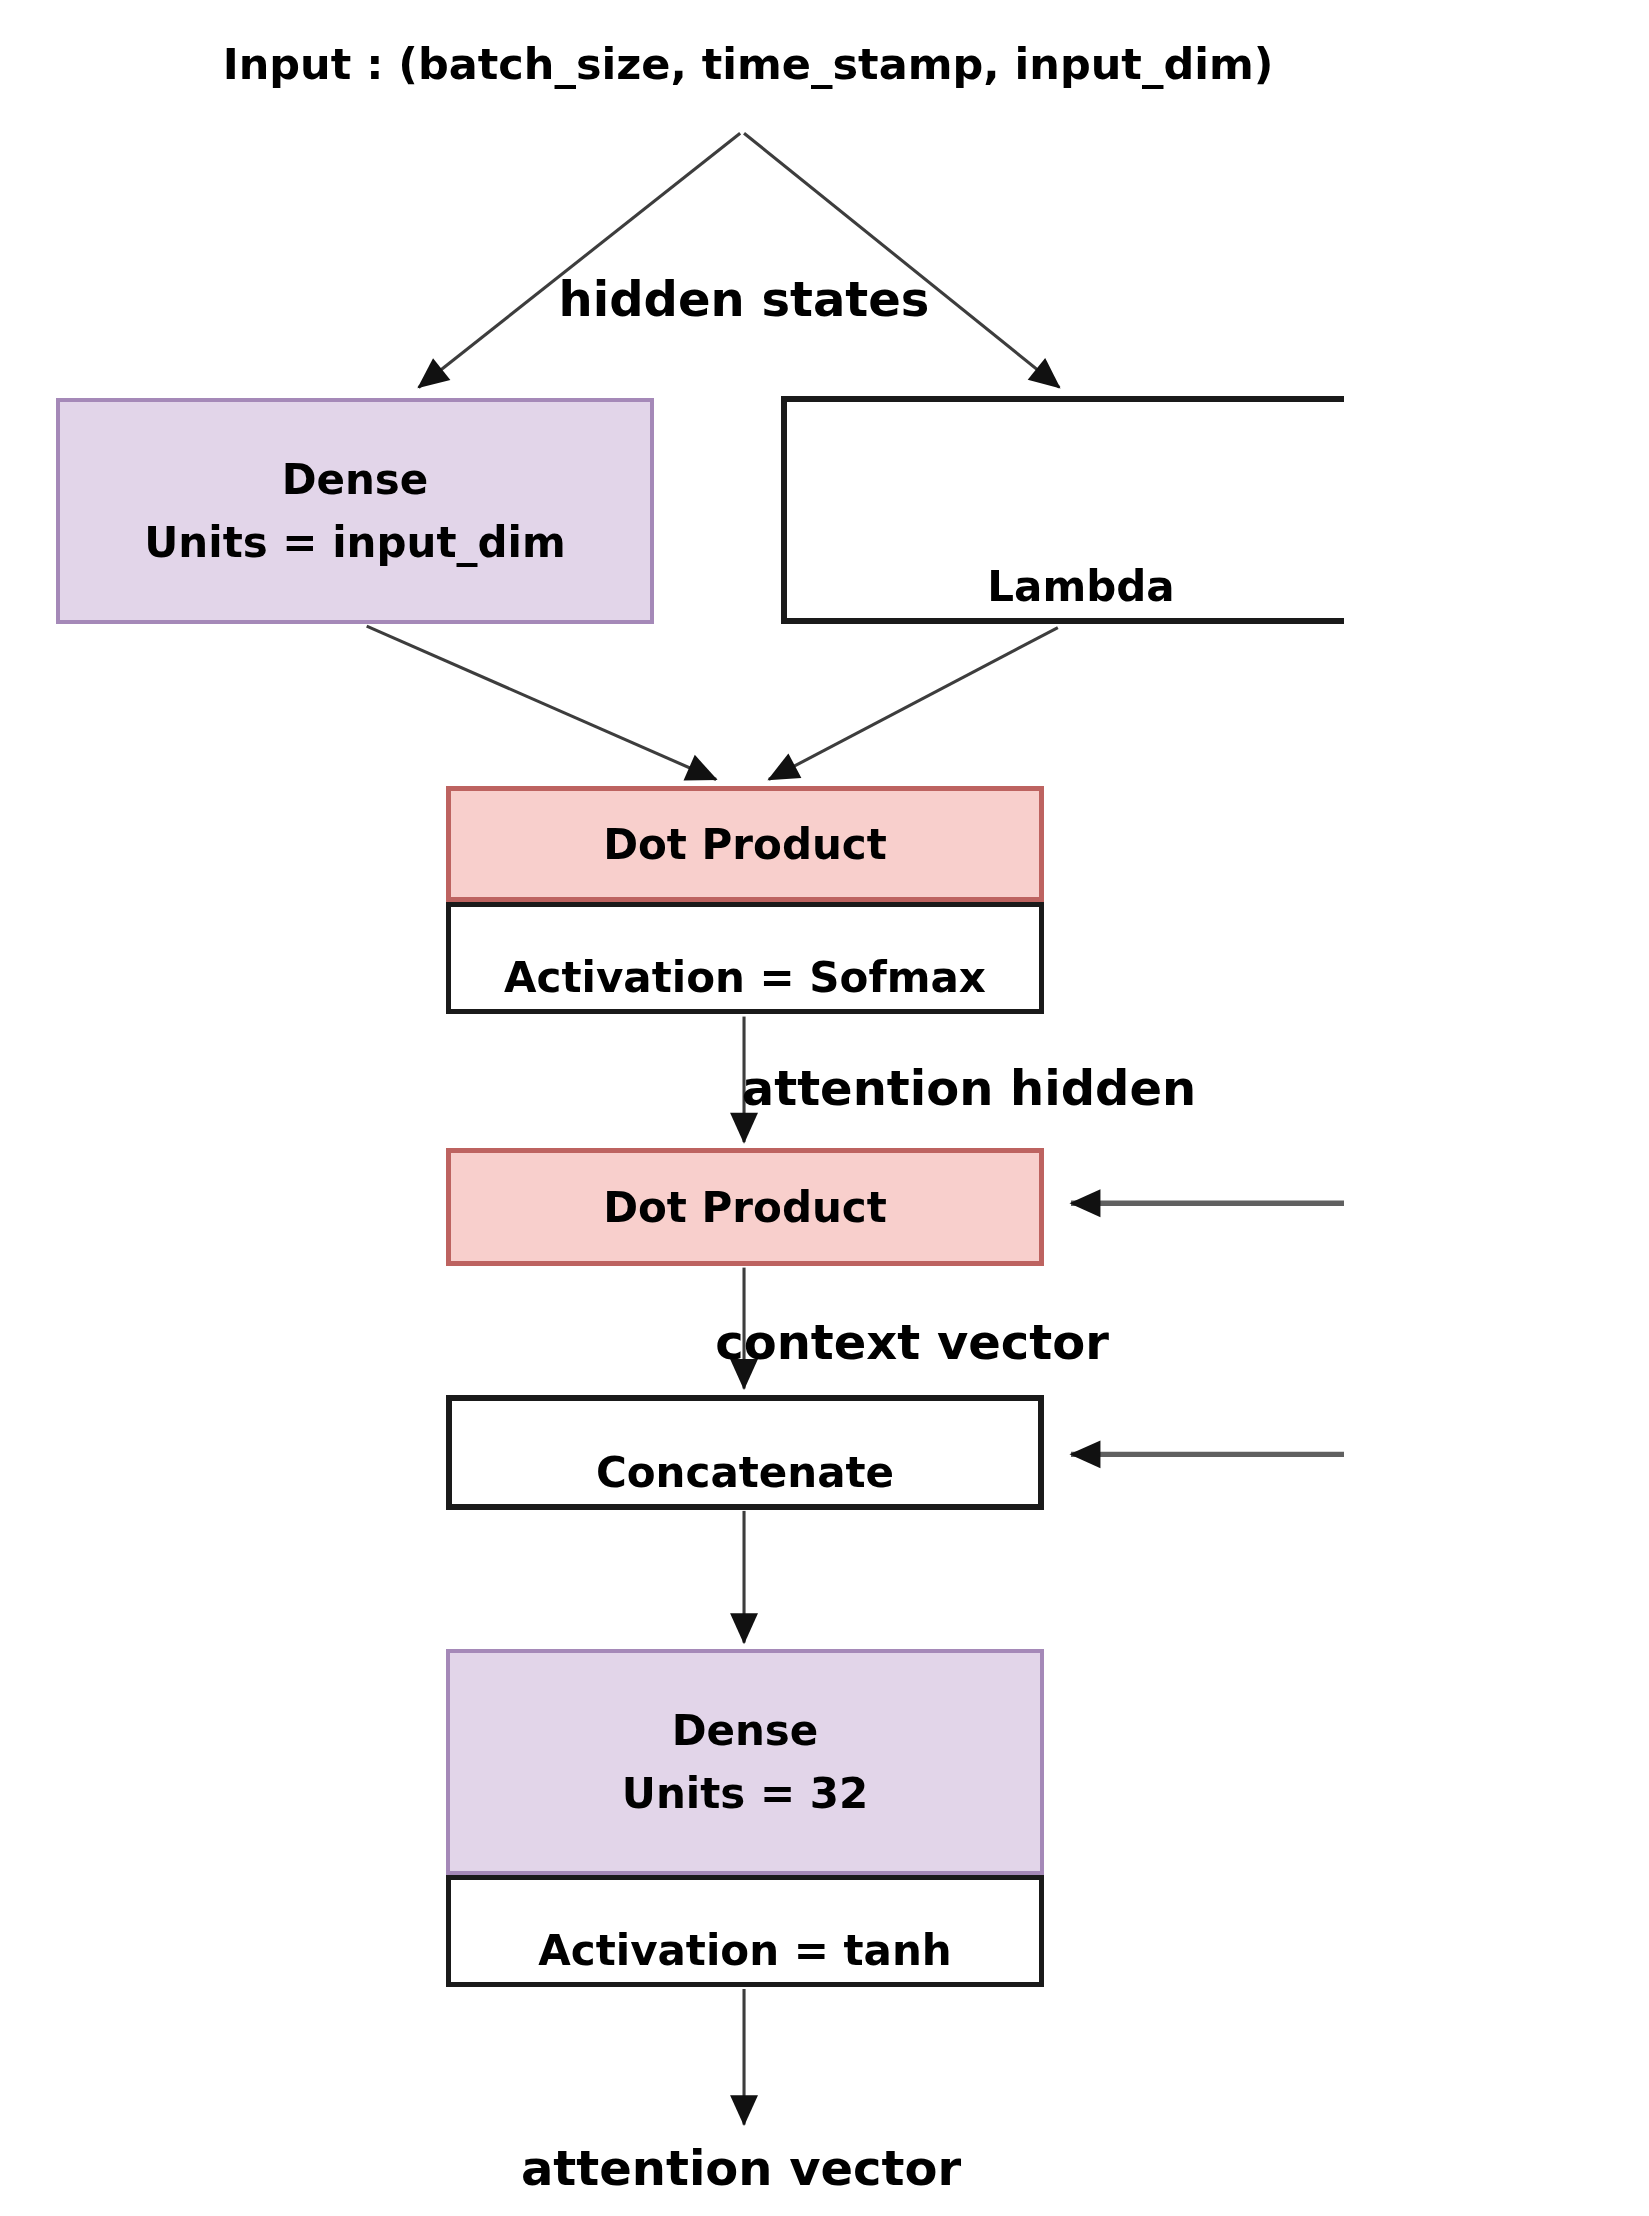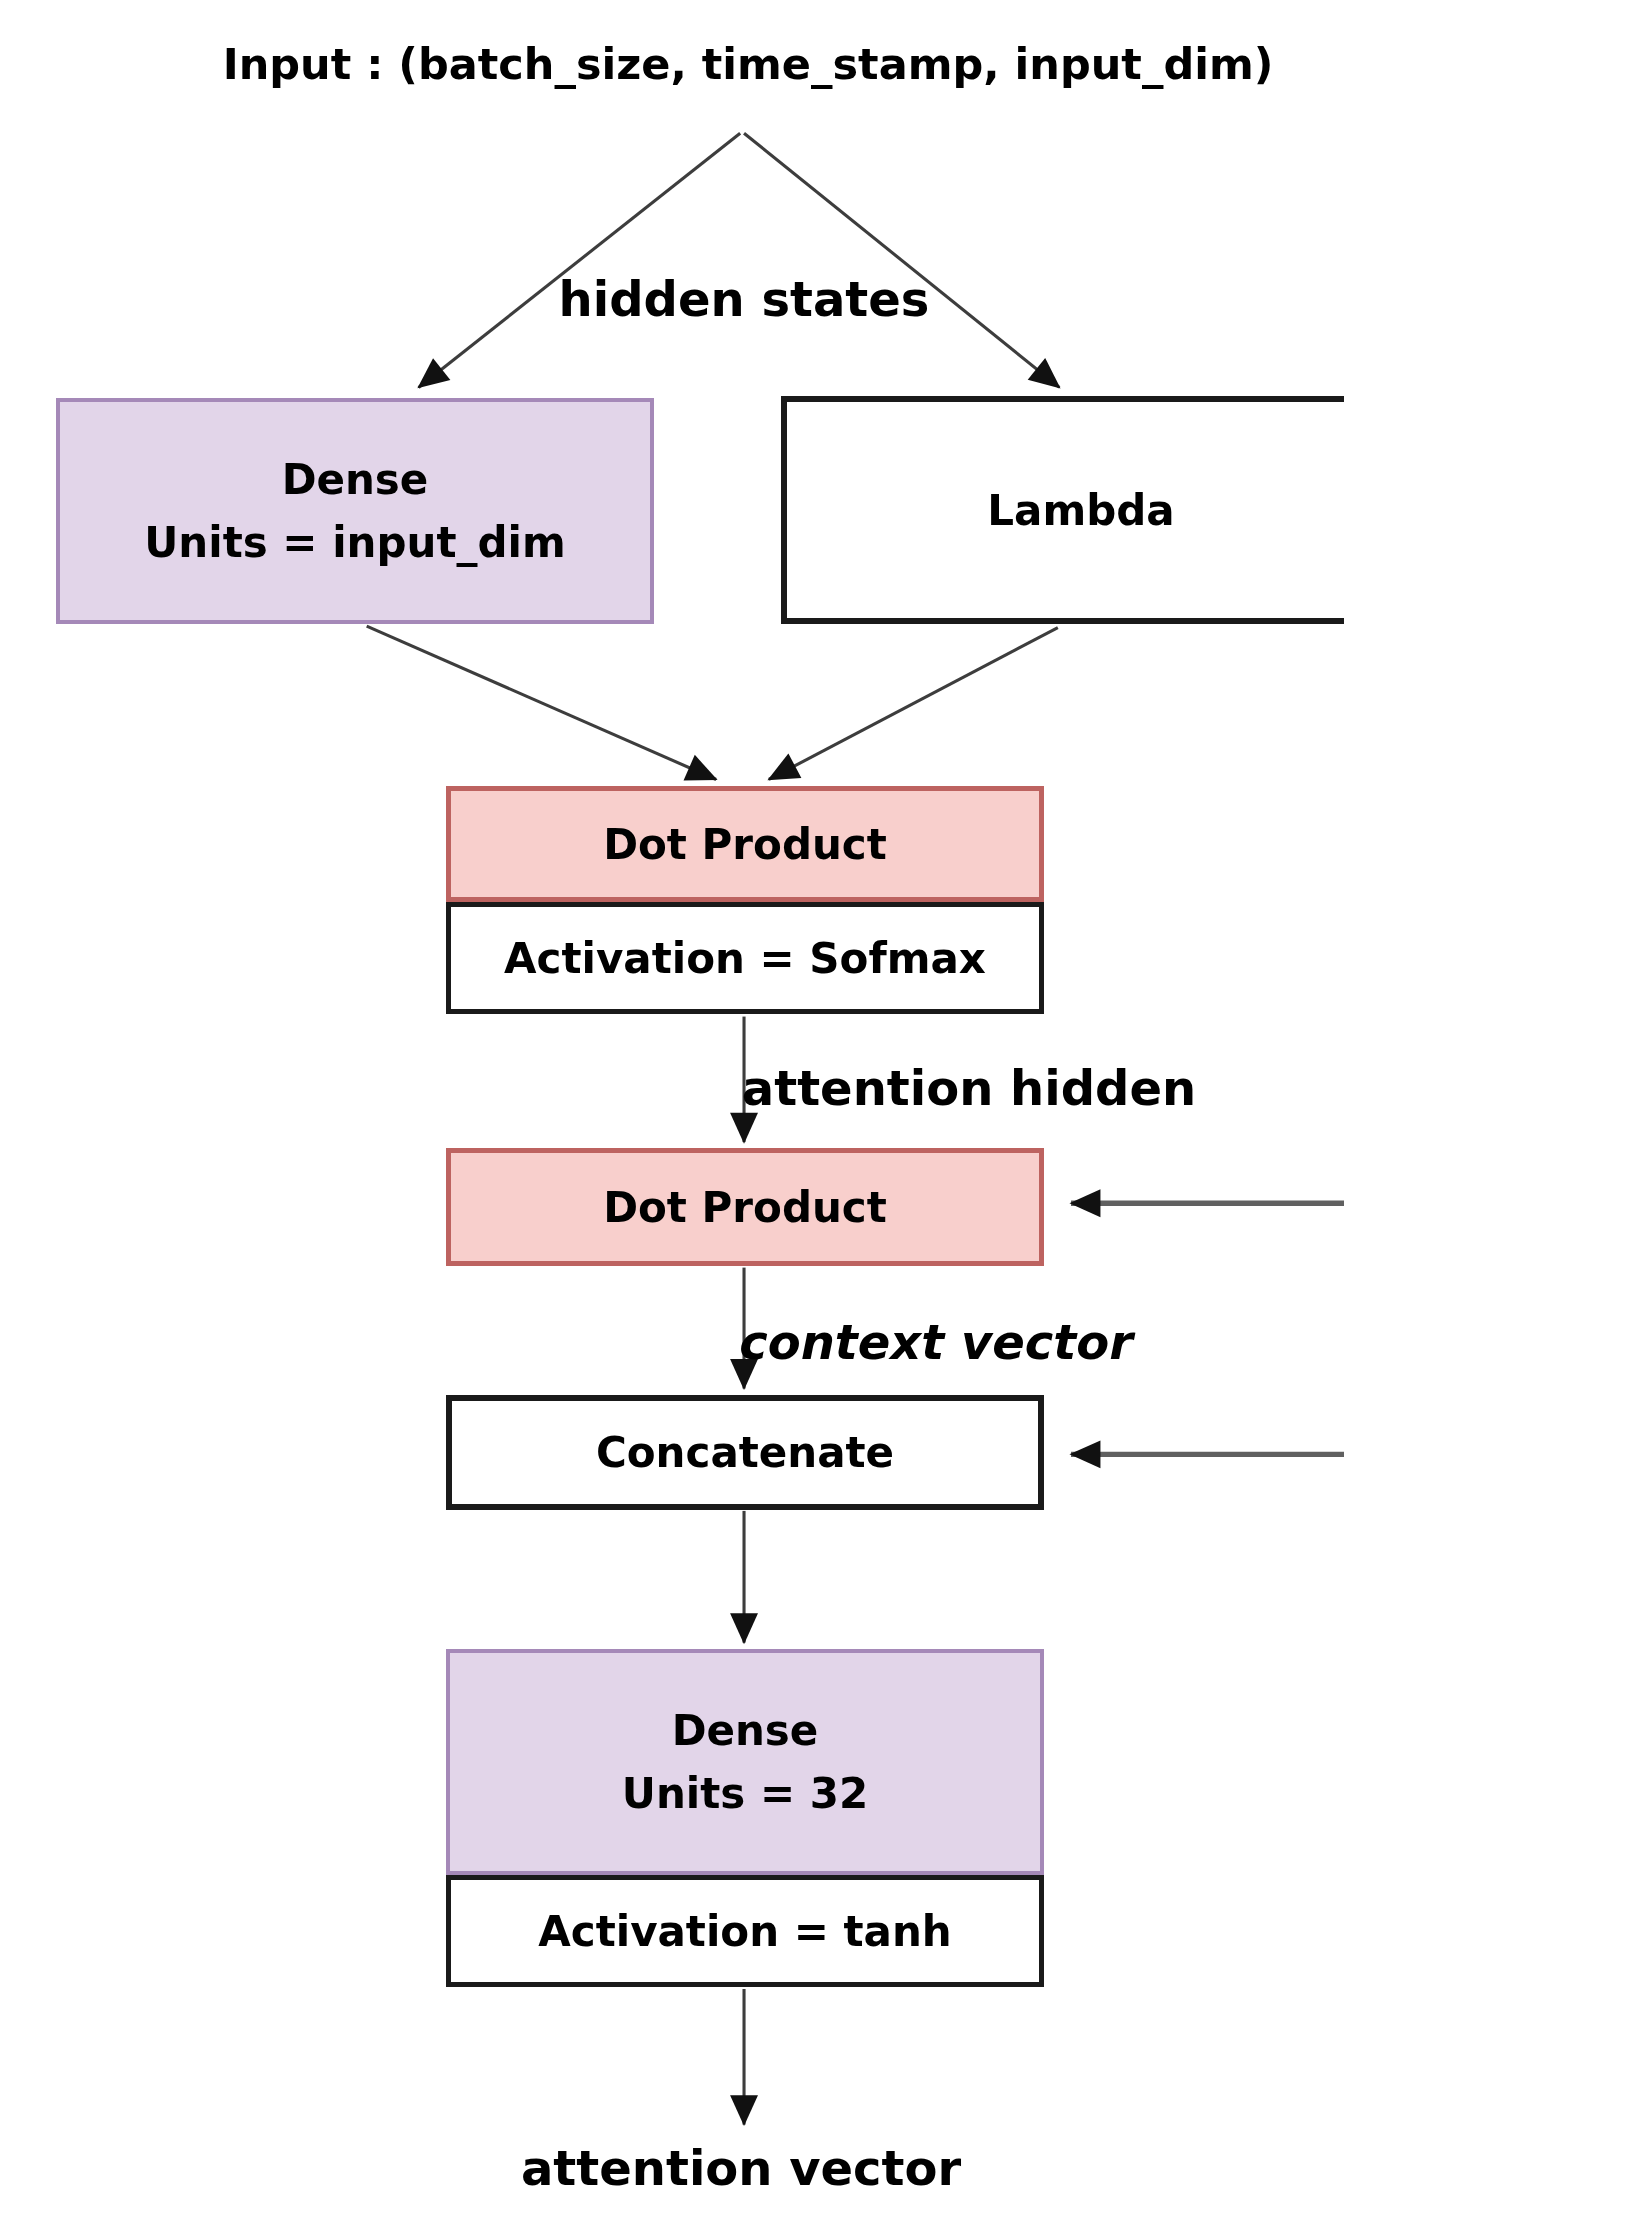--- a/index.html
+++ b/index.html
@@ -68,20 +68,21 @@
     border: 4.6px solid var(--dense-border);
     text-align: center;
   }
   .box.dot {
     background: var(--dot-fill);
     border: 5.4px solid var(--dot-border);
   }
   .box.plain {
     background: var(--box-fill);
     border: 5.4px solid var(--box-border);
+    justify-content: flex-end;
   }
   .box.plain.heavy {
     border-width: 6.2px;
   }
   #node-dense-top    { left: 56px;   top: 398px;  width: 598px; height: 226px; }
   #node-lambda       { left: 781px; top: 396px;  width: 600px; height: 228px; }
   #node-dot1         { left: 446px;  top: 786px; width: 598px; height: 116px; }
   #node-act-softmax  { left: 446px;  top: 902px; width: 598px; height: 112px; }
   #node-dot2         { left: 446px;  top: 1148px; width: 598px; height: 118px; }
   #node-concatenate  { left: 446px;  top: 1395px; width: 598px; height: 115px; }
@@ -90,21 +91,21 @@
   .flow-label {
     position: absolute;
     transform: translateX(-50%);
     font-weight: bold;
     font-size: 48px;
     white-space: nowrap;
   }
   #label-title { left: 748px; top: 39px; font-size: 43px; }
   #label-hidden-states     { left: 744px;  top: 271px; }
   #label-attention-weights { left: 969px; top: 1060px; }
-  #label-context-vector    { left: 936px; top: 1314px; font-style: italic; }
+  #label-context-vector    { left: 912px; top: 1314px; }
   #label-attention-vector  { left: 741px;  top: 2140px; }
 </style>
 </head>
 <body>
 
 <div class="canvas">
 
   <svg class="wires" viewBox="0 0 2129 2860" aria-hidden="true">
     <defs>
       <marker id="ah" markerUnits="userSpaceOnUse" markerWidth="46" markerHeight="42" refX="40" refY="20" orient="auto">

